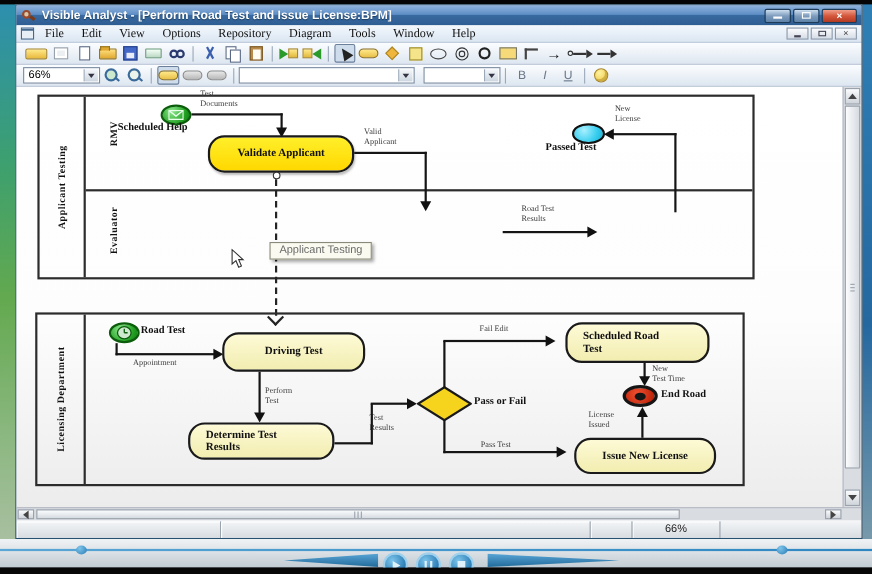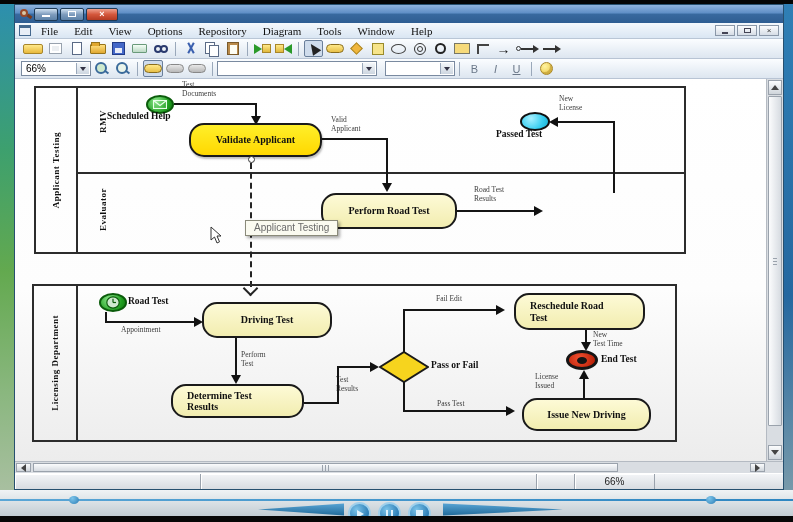--- a/index.html
+++ b/index.html
@@ -187,20 +187,21 @@
   <div class="edge-left"></div>
   <div class="edge-right"></div>
 
   <div class="app">
 
     <div class="titlebar">
       <div class="app-icon">
           <i class="lens"></i>
           <i class="handle"></i>
         </div>
+      <div class="title">Visible Analyst - [Perform Road Test and Issue License:BPM]</div>
       <div class="winbtn">
           <i class="bar"></i>
         </div>
       <div class="winbtn">
           <i class="box"></i>
         </div>
       <div class="winbtn close">×</div>
     </div>
 
     <div class="menubar">
@@ -396,21 +397,20 @@
 
         <div class="vdash" style="left:235px;top:84px;height:124px"></div>
         <div class="chevD" style="left:230px;top:204px"></div>
 
         <div class="flabel" style="left:316px;top:36px">Valid
 Applicant</div>
         <div class="hline" style="left:307px;top:59px;width:66px"></div>
         <div class="vline" style="left:371px;top:59px;height:46px"></div>
         <div class="arrD" style="left:367px;top:104px"></div>
 
-        <div class="task" style="left:306px;top:114px;width:136px;height:36px">Perform Road Test</div>
 
         <div class="flabel" style="left:459px;top:106px">Road Test
 Results</div>
         <div class="hline" style="left:442px;top:131px;width:78px"></div>
         <div class="arrR" style="left:519px;top:127px"></div>
 
 
         <div class="flabel" style="left:544px;top:15px">New
 License</div>
         <div class="vline" style="left:598px;top:42px;height:72px"></div>
@@ -465,44 +465,44 @@
         <svg style="position:absolute;left:364px;top:272px" width="50" height="32">
           <polygon points="25,1 49,16 25,31 1,16" fill="#f6d41e" stroke="#1a1a1a" stroke-width="2"></polygon>
         </svg>
         <div class="nlabel" style="left:416px;top:281px">Pass or Fail</div>
 
         <div class="vline" style="left:388px;top:231px;height:42px"></div>
         <div class="hline" style="left:388px;top:230px;width:94px"></div>
         <div class="arrR" style="left:481px;top:226px"></div>
         <div class="flabel" style="left:421px;top:215px">Fail Edit</div>
 
-        <div class="task ta-l" style="left:499px;top:214px;width:131px;height:37px">Reschedule Road
+        <div class="task ta-l" style="left:499px;top:214px;width:131px;height:37px">Scheduled Road
 Test</div>
 
         <div class="vline" style="left:570px;top:251px;height:14px"></div>
         <div class="arrD" style="left:566px;top:263px"></div>
         <div class="flabel" style="left:578px;top:251px">New
 Test Time</div>
 
         <div class="bpmn-ev ev-red" style="left:551px;top:271px;width:32px;height:20px">
             <i></i>
           </div>
-        <div class="nlabel" style="left:586px;top:275px">End Test</div>
+        <div class="nlabel" style="left:586px;top:275px">End Road</div>
 
         <div class="arrU" style="left:564px;top:291px"></div>
         <div class="vline" style="left:568px;top:299px;height:20px"></div>
         <div class="flabel" style="left:520px;top:293px;width:44px;text-align:left">License
 Issued</div>
 
         <div class="vline" style="left:388px;top:303px;height:30px"></div>
         <div class="hline" style="left:388px;top:331px;width:104px"></div>
         <div class="arrR" style="left:491px;top:327px"></div>
         <div class="flabel" style="left:422px;top:320px">Pass Test</div>
 
-        <div class="task" style="left:507px;top:319px;width:129px;height:33px">Issue New Driving</div>
+        <div class="task" style="left:507px;top:319px;width:129px;height:33px">Issue New License</div>
 
       </div>
 
       <div class="vscroll">
         <div class="sbtn up">
             <i class="tri-u"></i>
           </div>
         <div class="vthumb">
             <i class="grip"></i>
           </div>

